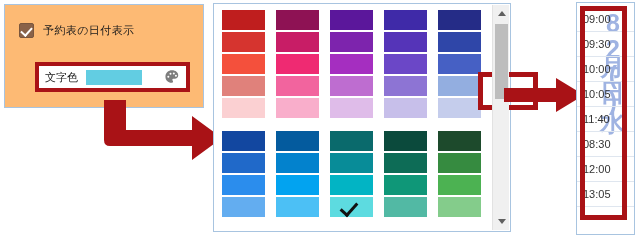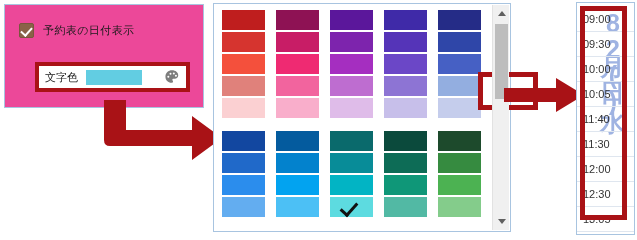--- a/index.html
+++ b/index.html
@@ -1,21 +1,21 @@
 <!DOCTYPE html>
 <html><head>
 <meta charset="utf-8">
 <style>
   html,body{margin:0;padding:0;background:#ffffff;}
   body{width:637px;height:237px;position:relative;overflow:hidden;
        font-family:"Liberation Sans","DejaVu Sans",sans-serif;}
 
   
   #settings-panel{position:absolute;left:4px;top:4px;width:200px;height:104px;
-      background:#ec4899;border:1px solid #a8c4e0;box-sizing:border-box;}
+      background:#fdba74;border:1px solid #a8c4e0;box-sizing:border-box;}
 
   #checkbox-row{position:absolute;left:14px;top:18px;display:flex;align-items:center;gap:9px;}
   #dateview-checkbox{width:15px;height:15px;background:#8a6248;border:1px solid #7a563d;
       border-radius:2px;position:relative;box-sizing:border-box;}
   #dateview-checkbox .tick{position:absolute;left:3px;top:1px;width:5px;height:9px;
       border:solid #ffffff;border-width:0 2px 2px 0;transform:rotate(42deg);}
   #checkbox-label{font-size:11px;color:#1a1a1a;white-space:nowrap;letter-spacing:.4px;}
 
   
   #textcolor-highlight{position:absolute;left:30px;top:57px;width:155px;height:30px;
@@ -195,19 +195,18 @@
 </svg>
 
 <div id="timecolumn-panel">
   <div id="date-watermark">8月2日(水)</div>
   <div id="time-list">
     <div class="time-row">09:00</div>
     <div class="time-row">09:30</div>
     <div class="time-row">10:00</div>
     <div class="time-row">10:05</div>
     <div class="time-row">11:40</div>
-    <div class="time-row">11:30</div>
+    <div class="time-row">08:30</div>
     <div class="time-row">12:00</div>
-    <div class="time-row">12:30</div>
     <div class="time-row">13:05</div>
   </div>
 </div>
 <div id="timecolumn-highlight"></div>
 
 </body></html>

